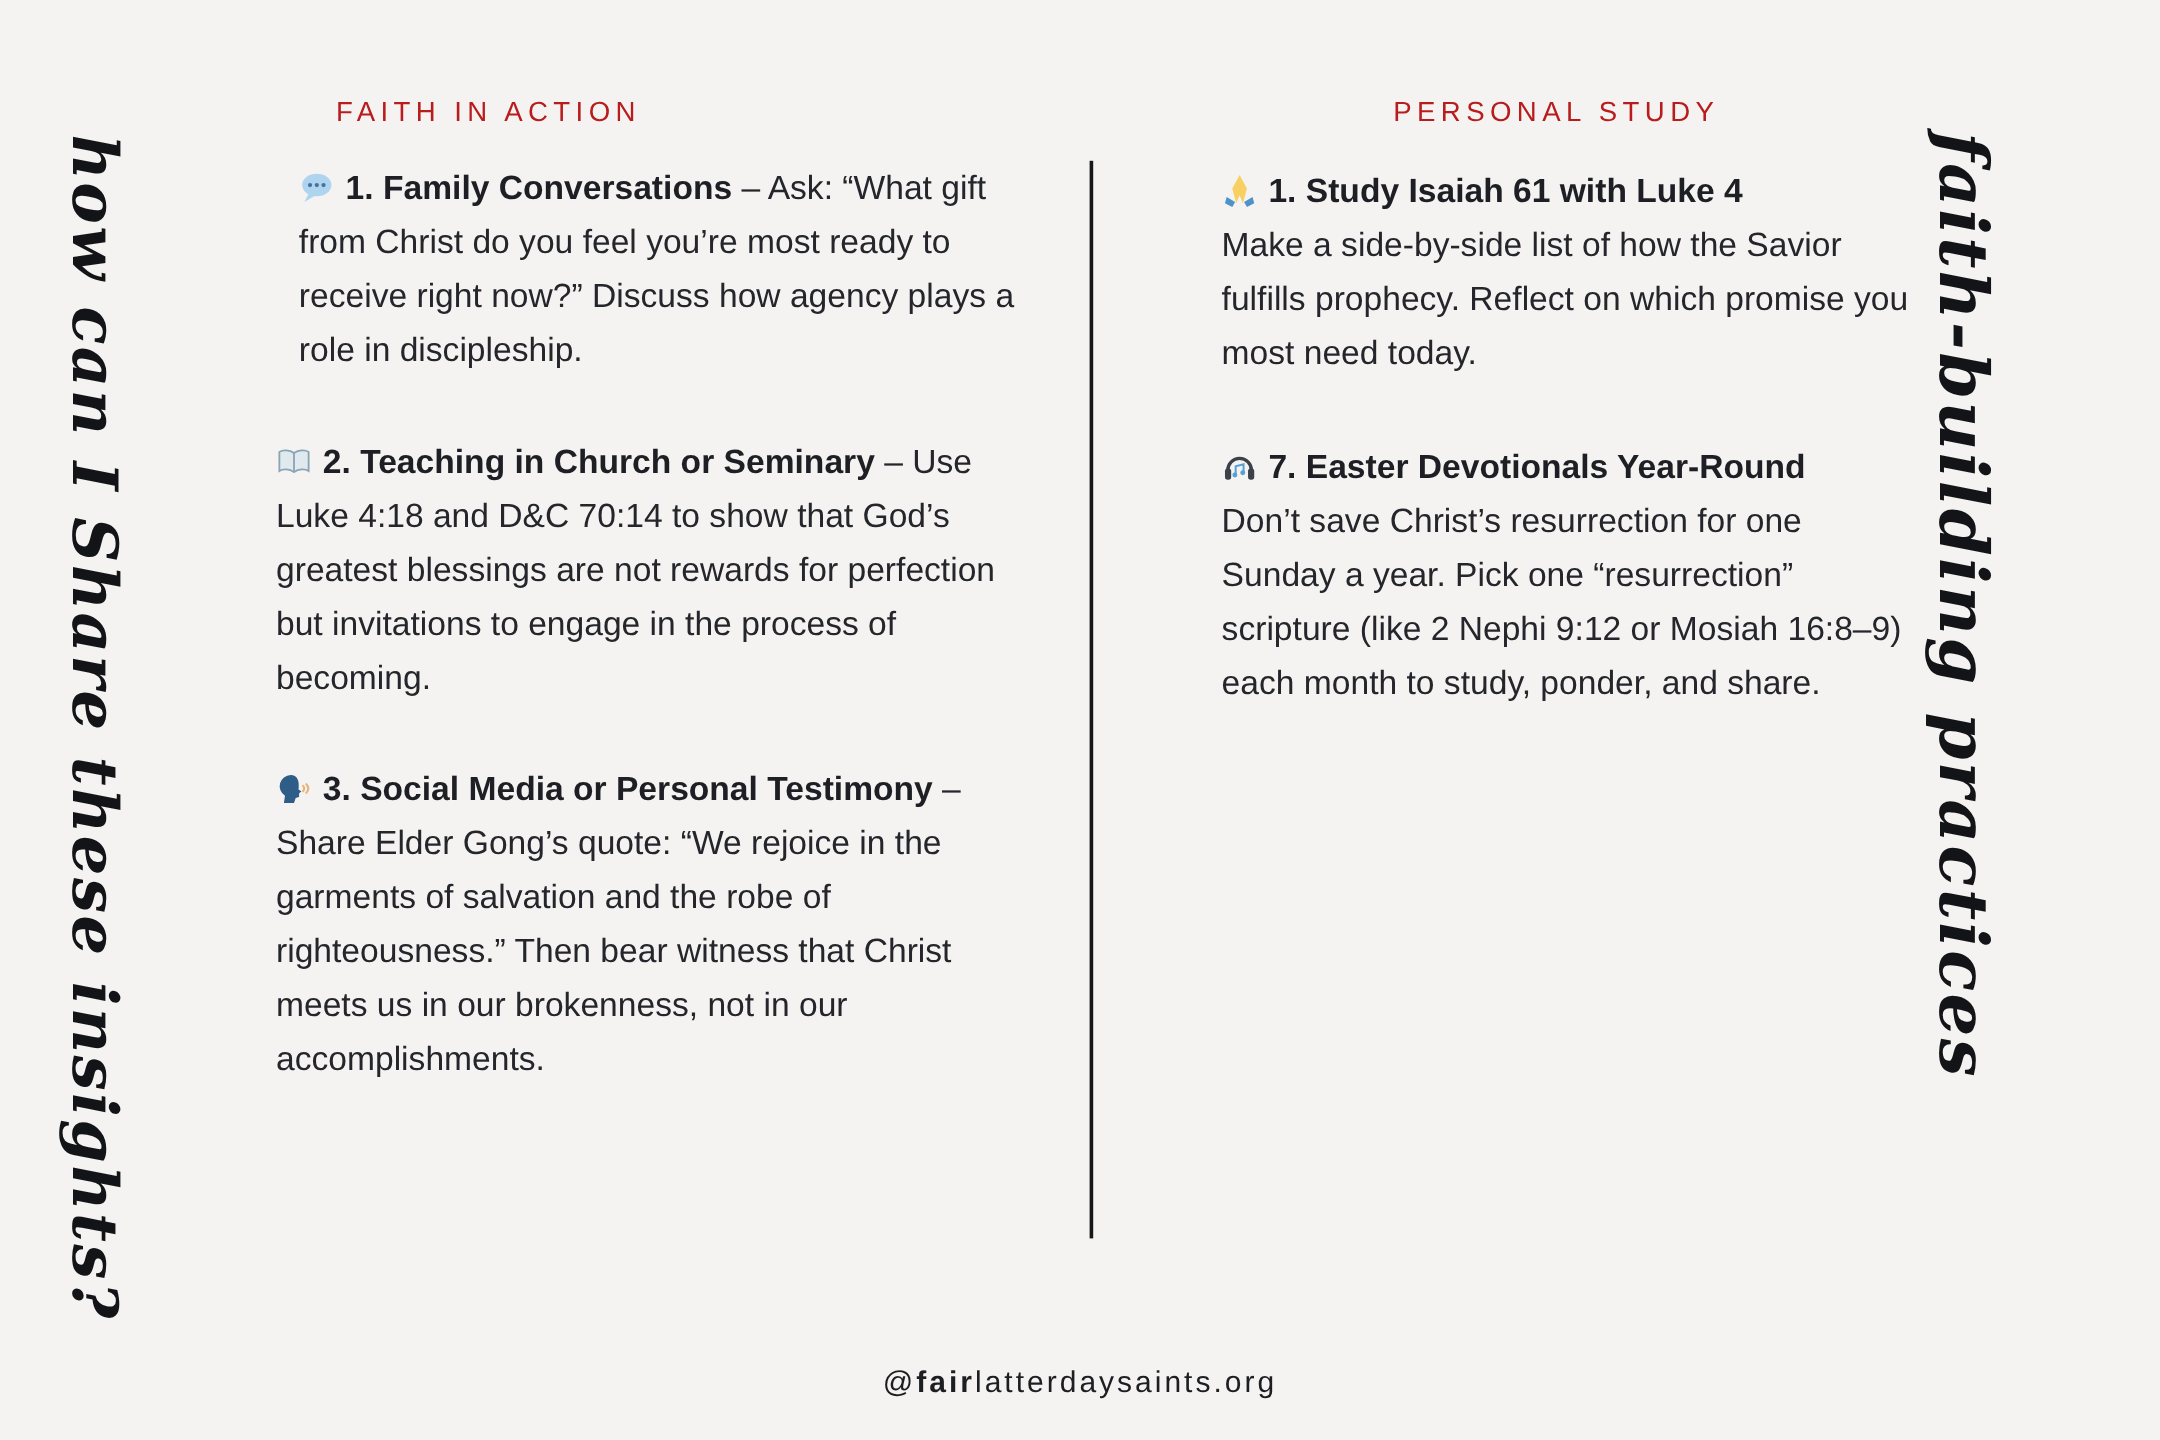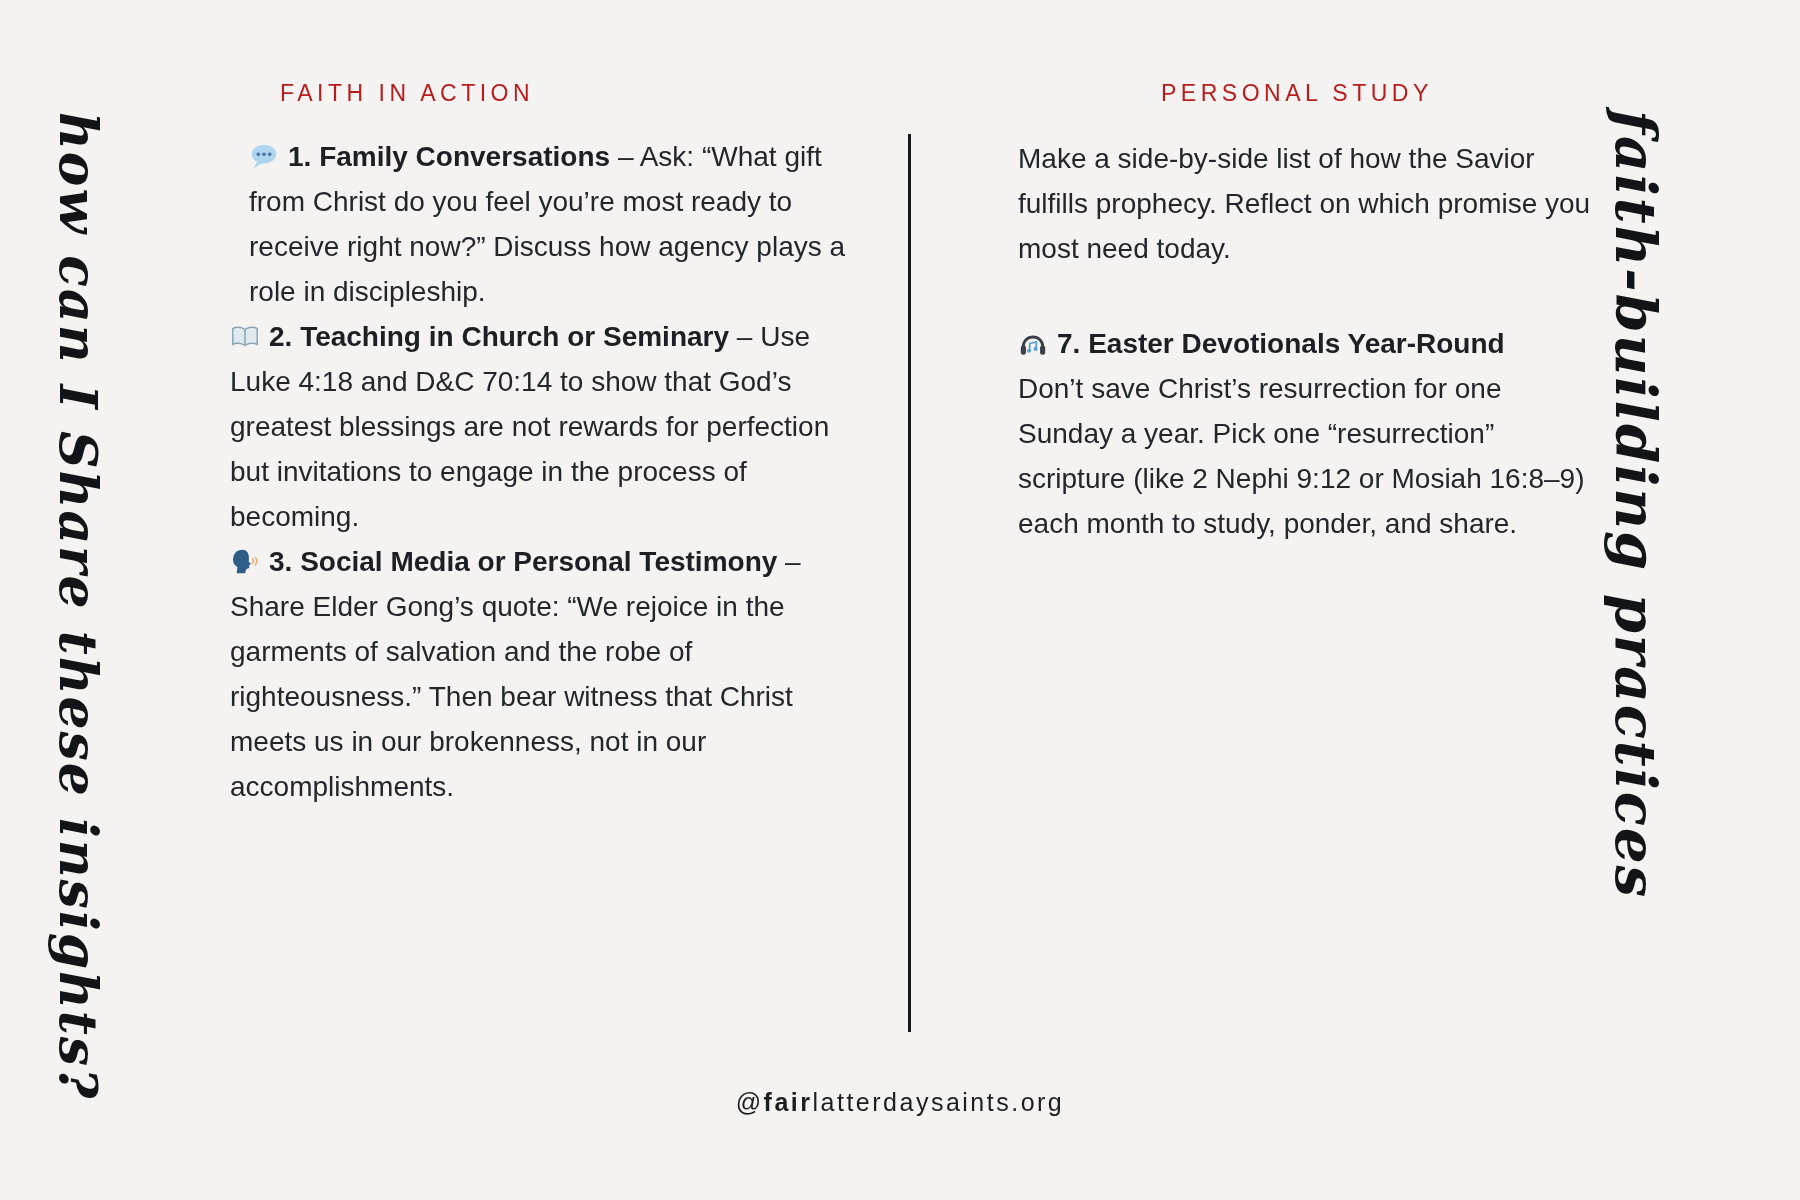--- a/index.html
+++ b/index.html
@@ -35,39 +35,39 @@
     letter-spacing:4.5px;
     color:#b91c1c;
     font-weight:normal;
     line-height:30px;
   }
   .col-left .col-header{margin-left:50px;}
   .col-right .col-header{margin-left:143px;}
 
   .item{font-size:28px;line-height:45px;}
   .col-left .item1{margin-top:26px;margin-left:19px;}
-  .col-left .item{}
+  .col-left .item{margin-top:48px;}
   .col-left .item.item1{margin-top:26px;}
   .col-right .item1{margin-top:28px;}
   .col-right .item{margin-top:50px;}
   .col-right .item.item1{margin-top:28px;}
 
   .item strong{color:#1d1f24;}
   .icon{display:inline-block;vertical-align:-6px;margin-right:9px;line-height:0;}
   .icon svg{display:block;}
 
   
   .divider{
     position:absolute;left:908px;top:134px;width:3px;height:898px;
     background:#15171a;
   }
 
   
   .footer{
-    position:absolute;left:0;top:1088px;width:1800px;
+    position:absolute;left:0;top:1138px;width:1800px;
     text-align:center;font-size:25px;letter-spacing:2.5px;color:#1c1e22;
   }
   .footer strong{letter-spacing:2.5px;}
 </style>
 </head>
 <body>
 
 <div class="script-label script-left">how can I Share these insights?</div>
 
 <div class="script-label script-right">faith-building practices</div>
@@ -109,20 +109,29 @@
       </svg>
     </span><strong>3. Social Media or Personal Testimony</strong>
     <span>– Share Elder Gong’s quote: “We rejoice in the garments of salvation and the robe of righteousness.” Then bear witness that Christ meets us in our brokenness, not in our accomplishments.</span>
   </div>
 </div>
 
 <div class="col col-right">
   <div class="col-header">PERSONAL STUDY</div>
 
   <div class="item item1">
+    <div>
+      <span class="icon">
+        <svg width="30" height="30" viewBox="0 0 32 32">
+          <path d="M16 2 L9.5 14 L13 27 L16 20 L19 27 L22.5 14 Z" fill="#f8cf62"></path>
+          <path d="M4.5 21.5 l7.5 4.5 -2.5 4.5 -6.5-3.5 Z" fill="#4d92c8"></path>
+          <path d="M27.5 21.5 l-7.5 4.5 2.5 4.5 6.5-3.5 Z" fill="#4d92c8"></path>
+        </svg>
+      </span><strong>1. Study Isaiah 61 with Luke 4</strong>
+    </div>
     <div>Make a side-by-side list of how the Savior fulfills prophecy. Reflect on which promise you most need today.</div>
   </div>
 
 
   <div class="item">
     <div>
       <span class="icon">
         <svg width="30" height="30" viewBox="0 0 32 32">
           <path d="M5.5 19 a10.5 10.5 0 0 1 21 0" fill="none" stroke="#3a4148" stroke-width="3"></path>
           <rect x="3" y="17.5" width="5.5" height="10" rx="2.4" fill="#3a4148"></rect>

